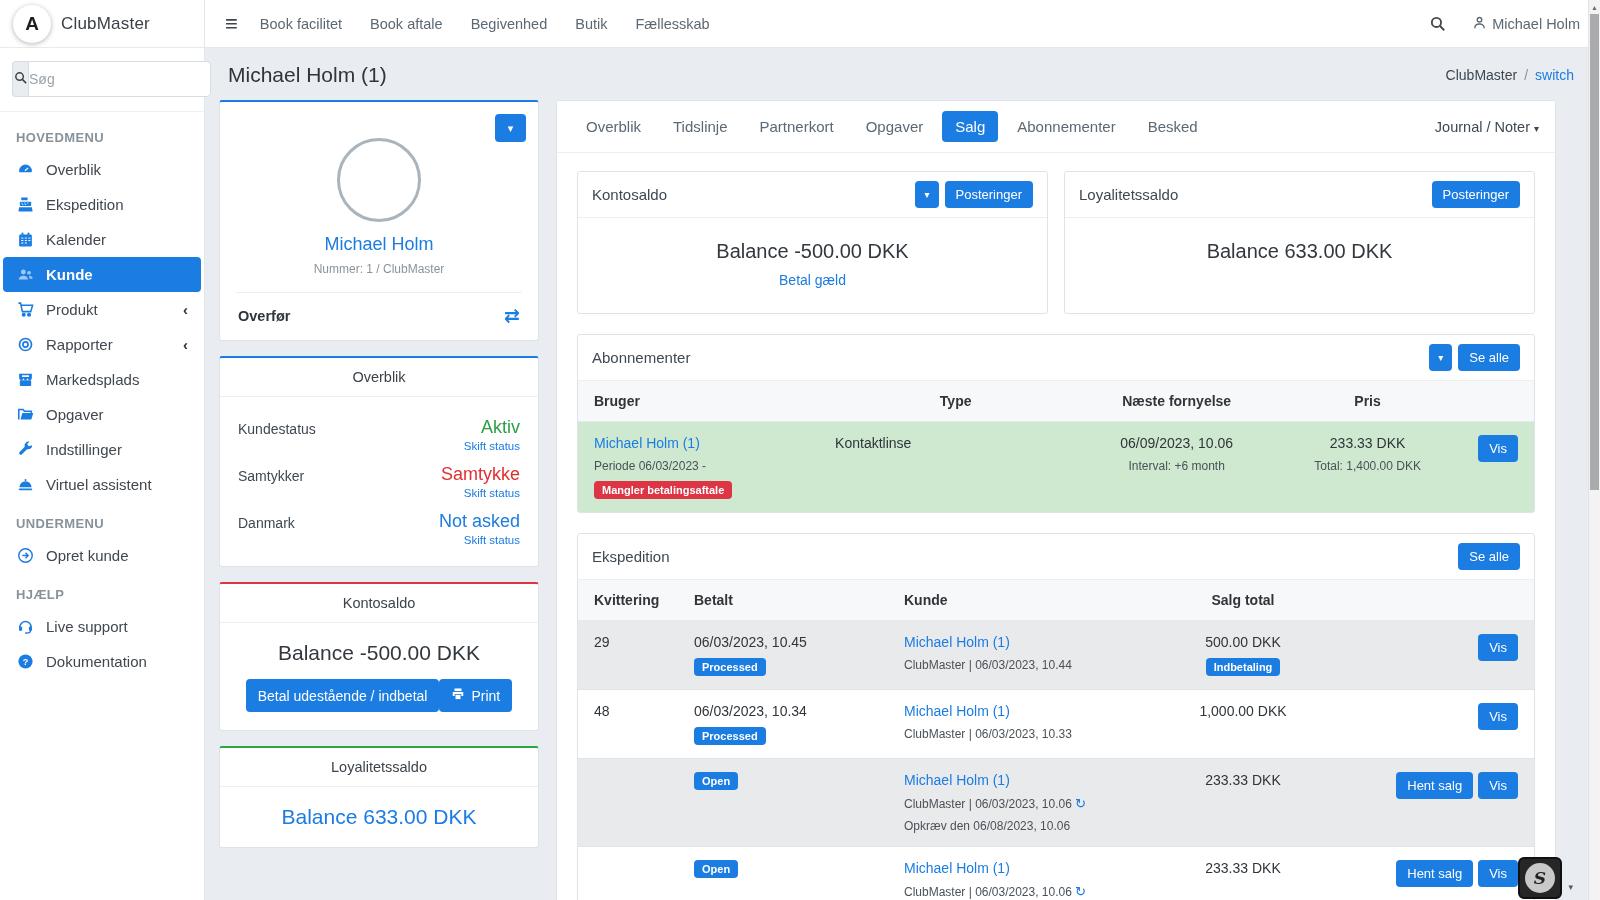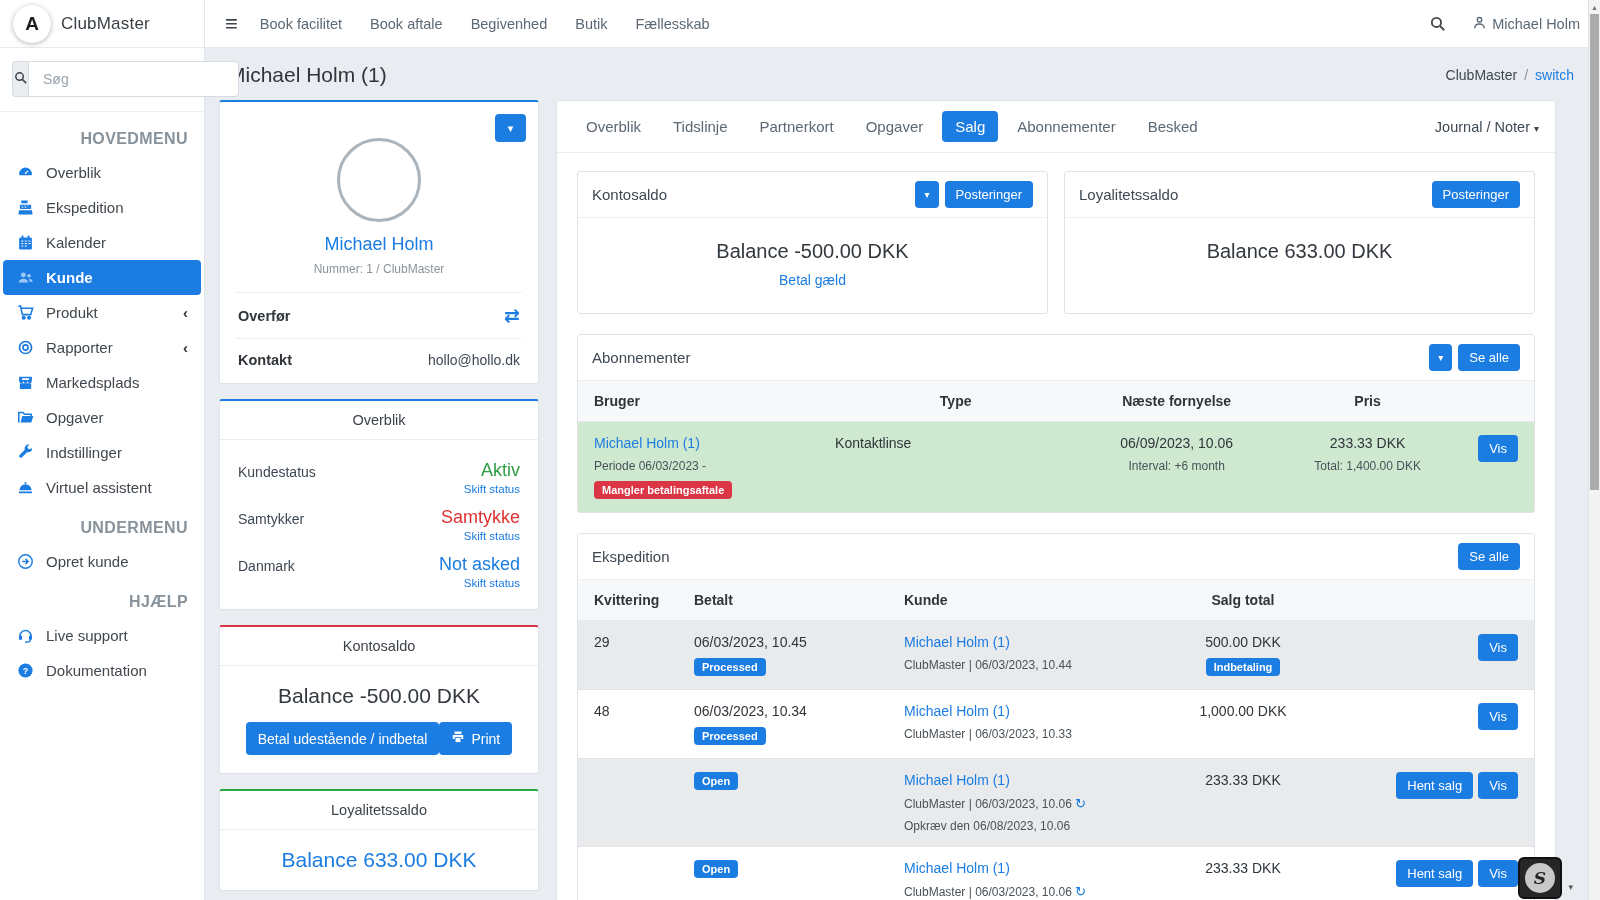--- a/index.html
+++ b/index.html
@@ -5,24 +5,24 @@
   * { margin:0; padding:0; box-sizing:border-box; }
   html,body { width:1600px; height:900px; overflow:hidden; font-family:"Liberation Sans","DejaVu Sans",sans-serif; background:#e9edf1; color:#2f353a; }
 
   
   .sidebar { position:fixed; left:0; top:0; width:205px; height:900px; background:#fff; border-right:1px solid #e2e6ea; z-index:5; }
   .logo-row { height:48px; display:flex; align-items:center; gap:10px; padding:0 13px; border-bottom:1px solid #e7eaee; }
   .logo-circle { width:38px; height:38px; border-radius:50%; background:#fff; box-shadow:0 1px 5px rgba(0,0,0,.3); display:flex; align-items:center; justify-content:center; font-weight:800; font-size:19px; color:#1b1f23; }
   .brand-name { font-size:17px; color:#3a4148; letter-spacing:.2px; }
   .search-row { display:flex; padding:13px 12px 14px; border-bottom:1px solid #eef0f3; }
   .search-prepend { width:38px; height:36px; background:#e9edf0; border:1px solid #d6dce1; border-right:none; border-radius:4px 0 0 4px; display:flex; align-items:center; justify-content:center; cursor:pointer; }
-  .search-input { flex:1; height:36px; border:1px solid #d6dce1; border-radius:0 4px 4px 0; padding:0 14px; font-size:14px; color:#737373; outline:none; font-family:inherit; }
+  .search-input { flex:1; height:36px; border:1px solid #d6dce1; border-radius:0 4px 4px 0; padding:0 0; font-size:14px; color:#737373; outline:none; font-family:inherit; }
   .search-input::placeholder { color:#9aa3ab; }
   .menu { padding-top:4px; }
-  .menu-label { font-size:16px; font-weight:bold; color:#87929b; letter-spacing:.4px; padding:14px 16px 7px;text-align:right; }
+  .menu-label { font-size:13px; font-weight:bold; color:#87929b; letter-spacing:.4px; padding:14px 16px 7px; }
   .menu-item { height:35px; display:flex; align-items:center; gap:11px; padding:0 13px; margin:0 3px; border-radius:4px; font-size:15px; color:#40474e; cursor:pointer; }
   .menu-item .mi-icon { width:19px; display:flex; justify-content:center; color:#1b7ce2; flex:none; }
   .menu-item.active { background:#1b7ce2; color:#fff; font-weight:bold; }
   .menu-item.active .mi-icon { color:#9ec9f6; }
   .menu-chevron { margin-left:auto; font-weight:bold; color:#2f353a; font-size:15px; }
   .mi-icon svg { display:block; }
 
   
   .topnav { position:fixed; left:205px; right:0; top:0; height:48px; background:#fff; border-bottom:1px solid #e4e8ec; display:flex; align-items:center; padding:0 20px; z-index:4; }
   .hamburger { font-size:22px; color:#3e454c; cursor:pointer; margin-right:22px; line-height:1; }
@@ -322,24 +322,20 @@
 
       <div class="card bt-blue profile-card">
         <button class="profile-dd">▾</button>
         <div class="avatar"></div>
         <div class="profile-name">Michael Holm</div>
         <div class="profile-sub">Nummer: 1 / ClubMaster</div>
         <div class="p-row">
           <span class="p-label">Overfør</span>
           <span class="transfer-glyph">⇄</span>
         </div>
-        <div class="p-row">
-          <span class="p-label">Kontakt</span>
-          <span class="p-value">hollo@hollo.dk</span>
-        </div>
       </div>
 
       <div class="card bt-blue">
         <div class="card-head-center">Overblik</div>
         <div class="ov-body">
           <div class="ov-row">
             <span class="ov-label">Kundestatus</span>
             <span class="ov-right">
               <div class="ov-value green">Aktiv</div>
               <div class="skift">Skift status</div>

